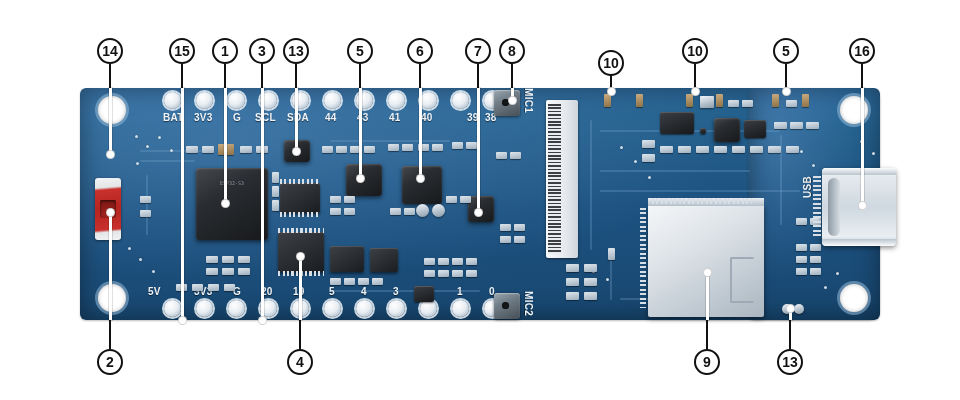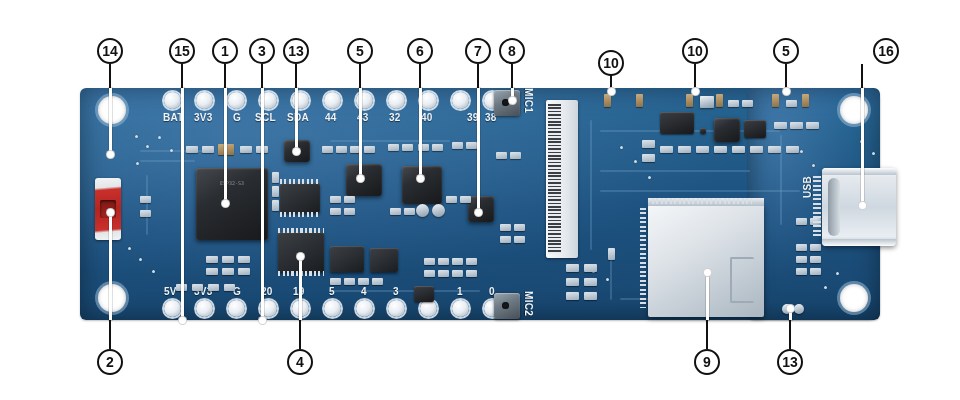--- a/index.html
+++ b/index.html
@@ -171,40 +171,40 @@
     <div class="pad" style="left:452px;top:92px;"></div>
     <div class="pad" style="left:484px;top:92px;"></div>
 
     <div class="silk" style="left:163px;top:112px;font-size:10px;">BAT</div>
     <div class="silk" style="left:194px;top:112px;font-size:10px;">3V3</div>
     <div class="silk" style="left:233px;top:112px;font-size:10px;">G</div>
     <div class="silk" style="left:255px;top:112px;font-size:10px;">SCL</div>
     <div class="silk" style="left:287px;top:112px;font-size:10px;">SDA</div>
     <div class="silk" style="left:325px;top:112px;font-size:10px;">44</div>
     <div class="silk" style="left:357px;top:112px;font-size:10px;">43</div>
-    <div class="silk" style="left:389px;top:112px;font-size:10px;">32</div>
+    <div class="silk" style="left:389px;top:112px;font-size:10px;">41</div>
     <div class="silk" style="left:421px;top:112px;font-size:10px;">40</div>
     <div class="silk" style="left:453px;top:112px;font-size:10px;margin-left:14px;">39</div>
     <div class="silk" style="left:485px;top:112px;font-size:10px;">38</div>
   </div>
 
   <div>
     <div class="pad" style="left:164px;top:300px;"></div>
     <div class="pad" style="left:196px;top:300px;"></div>
     <div class="pad" style="left:228px;top:300px;"></div>
     <div class="pad" style="left:260px;top:300px;"></div>
     <div class="pad" style="left:292px;top:300px;"></div>
     <div class="pad" style="left:324px;top:300px;"></div>
     <div class="pad" style="left:356px;top:300px;"></div>
     <div class="pad" style="left:388px;top:300px;"></div>
     <div class="pad" style="left:420px;top:300px;"></div>
     <div class="pad" style="left:452px;top:300px;"></div>
     <div class="pad" style="left:484px;top:300px;"></div>
 
-    <div class="silk" style="left:164px;top:286px;font-size:10px;">5V</div>
+    <div class="silk" style="left:148px;top:286px;font-size:10px;">5V</div>
     <div class="silk" style="left:194px;top:286px;font-size:10px;">3V3</div>
     <div class="silk" style="left:233px;top:286px;font-size:10px;">G</div>
     <div class="silk" style="left:261px;top:286px;font-size:10px;">20</div>
     <div class="silk" style="left:293px;top:286px;font-size:10px;">19</div>
     <div class="silk" style="left:329px;top:286px;font-size:10px;">5</div>
     <div class="silk" style="left:361px;top:286px;font-size:10px;">4</div>
     <div class="silk" style="left:393px;top:286px;font-size:10px;">3</div>
     <div class="silk" style="left:425px;top:286px;font-size:10px;">2</div>
     <div class="silk" style="left:457px;top:286px;font-size:10px;">1</div>
     <div class="silk" style="left:489px;top:286px;font-size:10px;">0</div>
@@ -438,21 +438,21 @@
       <div class="callout">
         <div class="co-line" style="left: 785px; top: 64px; height: 27px;"></div>
         <div class="co-line w" style="left: 784.5px; width: 3px; top: 88px; height: 3px;"></div>
         <div class="co-dot" style="left: 781.5px; top: 86.5px;"></div>
         <div class="co-circle" style="left: 773px; top: 38px;">5</div>
       </div>
       <div class="callout">
         <div class="co-line" style="left: 861px; top: 64px; height: 141px;"></div>
         <div class="co-line w" style="left: 860.5px; width: 3px; top: 88px; height: 117px;"></div>
         <div class="co-dot" style="left: 857.5px; top: 200.5px;"></div>
-        <div class="co-circle" style="left: 873px; top: 38px;">16</div>
+        <div class="co-circle" style="left: 849px; top: 38px;">16</div>
       </div>
       <div class="callout">
         <div class="co-line" style="left: 109px; top: 212px; height: 137px;"></div>
         <div class="co-line w" style="left: 108.5px; width: 3px; top: 212px; height: 108px;"></div>
         <div class="co-dot" style="left: 105.5px; top: 207.5px;"></div>
         <div class="co-circle" style="left: 97px; top: 349px;">2</div>
       </div>
       <div class="callout">
         <div class="co-line" style="left: 299px; top: 256px; height: 93px;"></div>
         <div class="co-line w" style="left: 298.5px; width: 3px; top: 256px; height: 64px;"></div>

